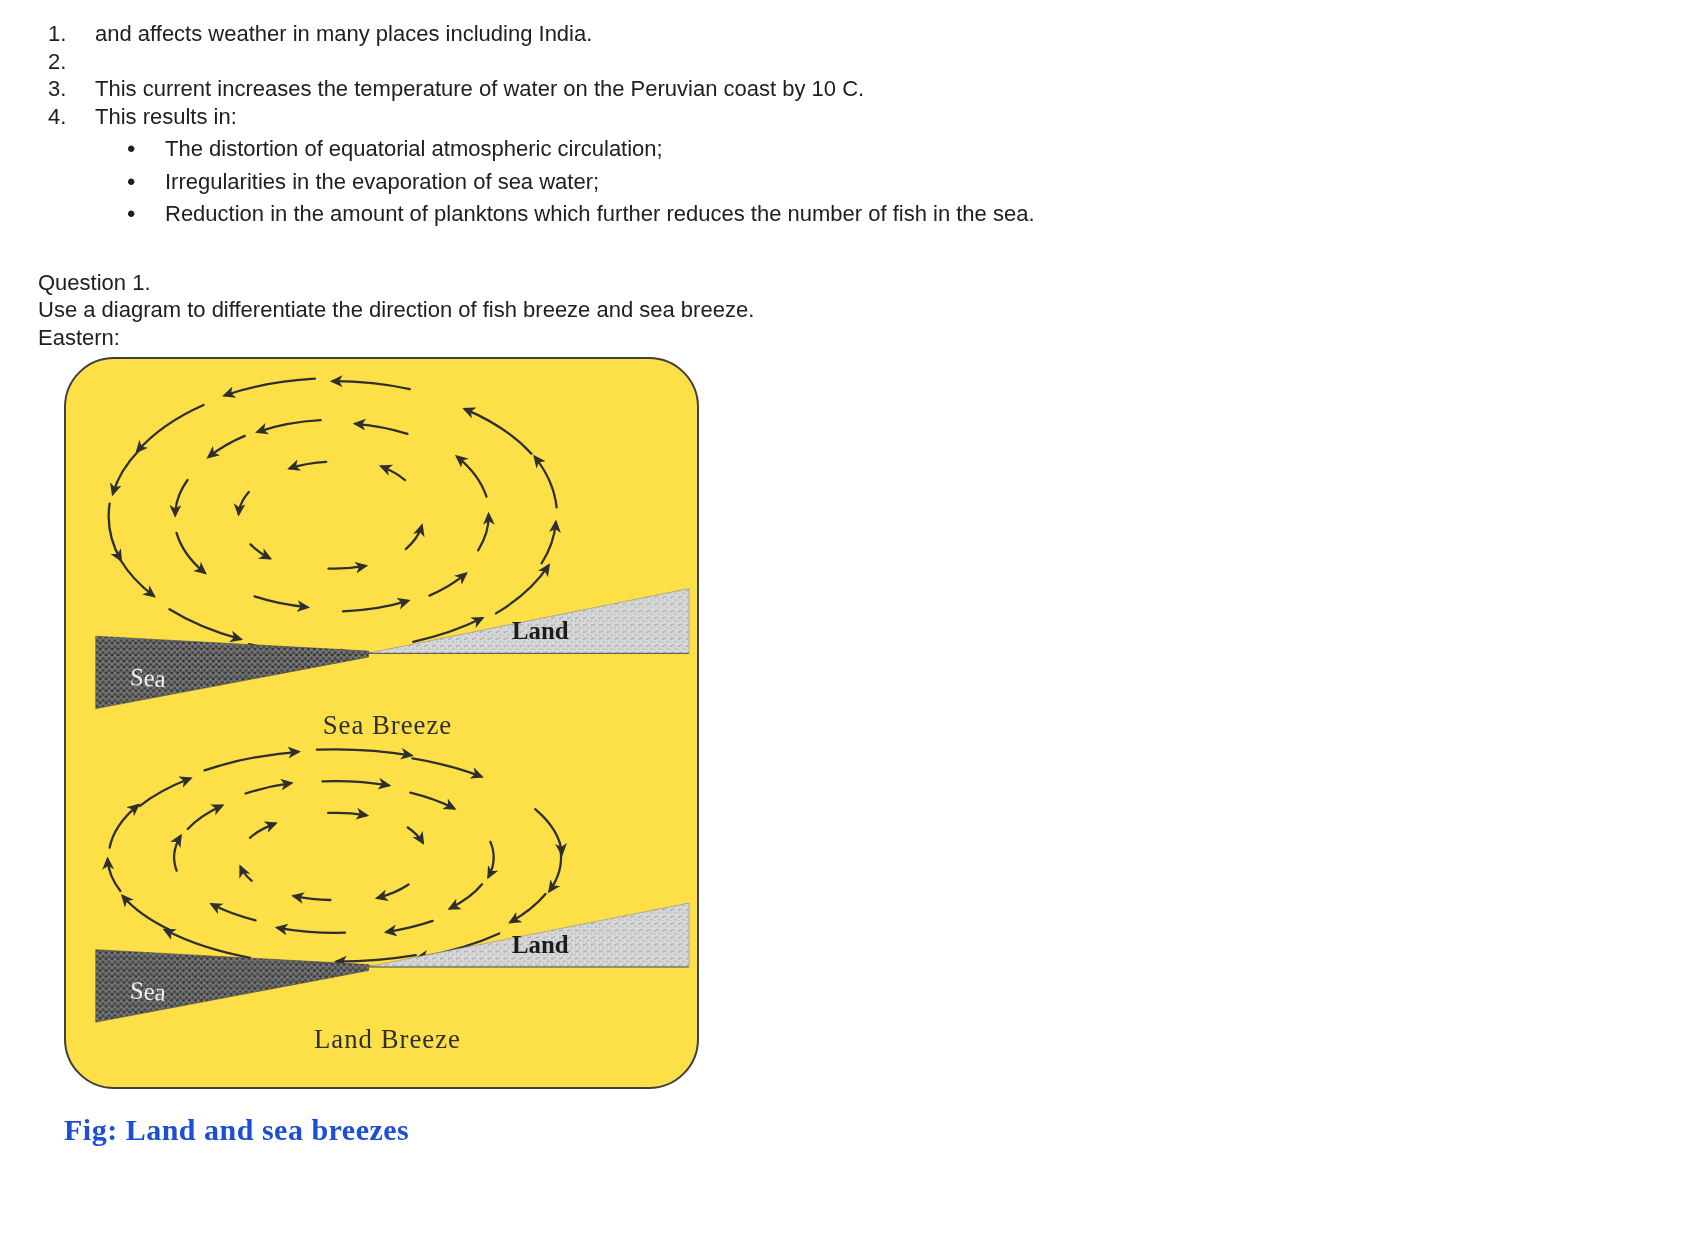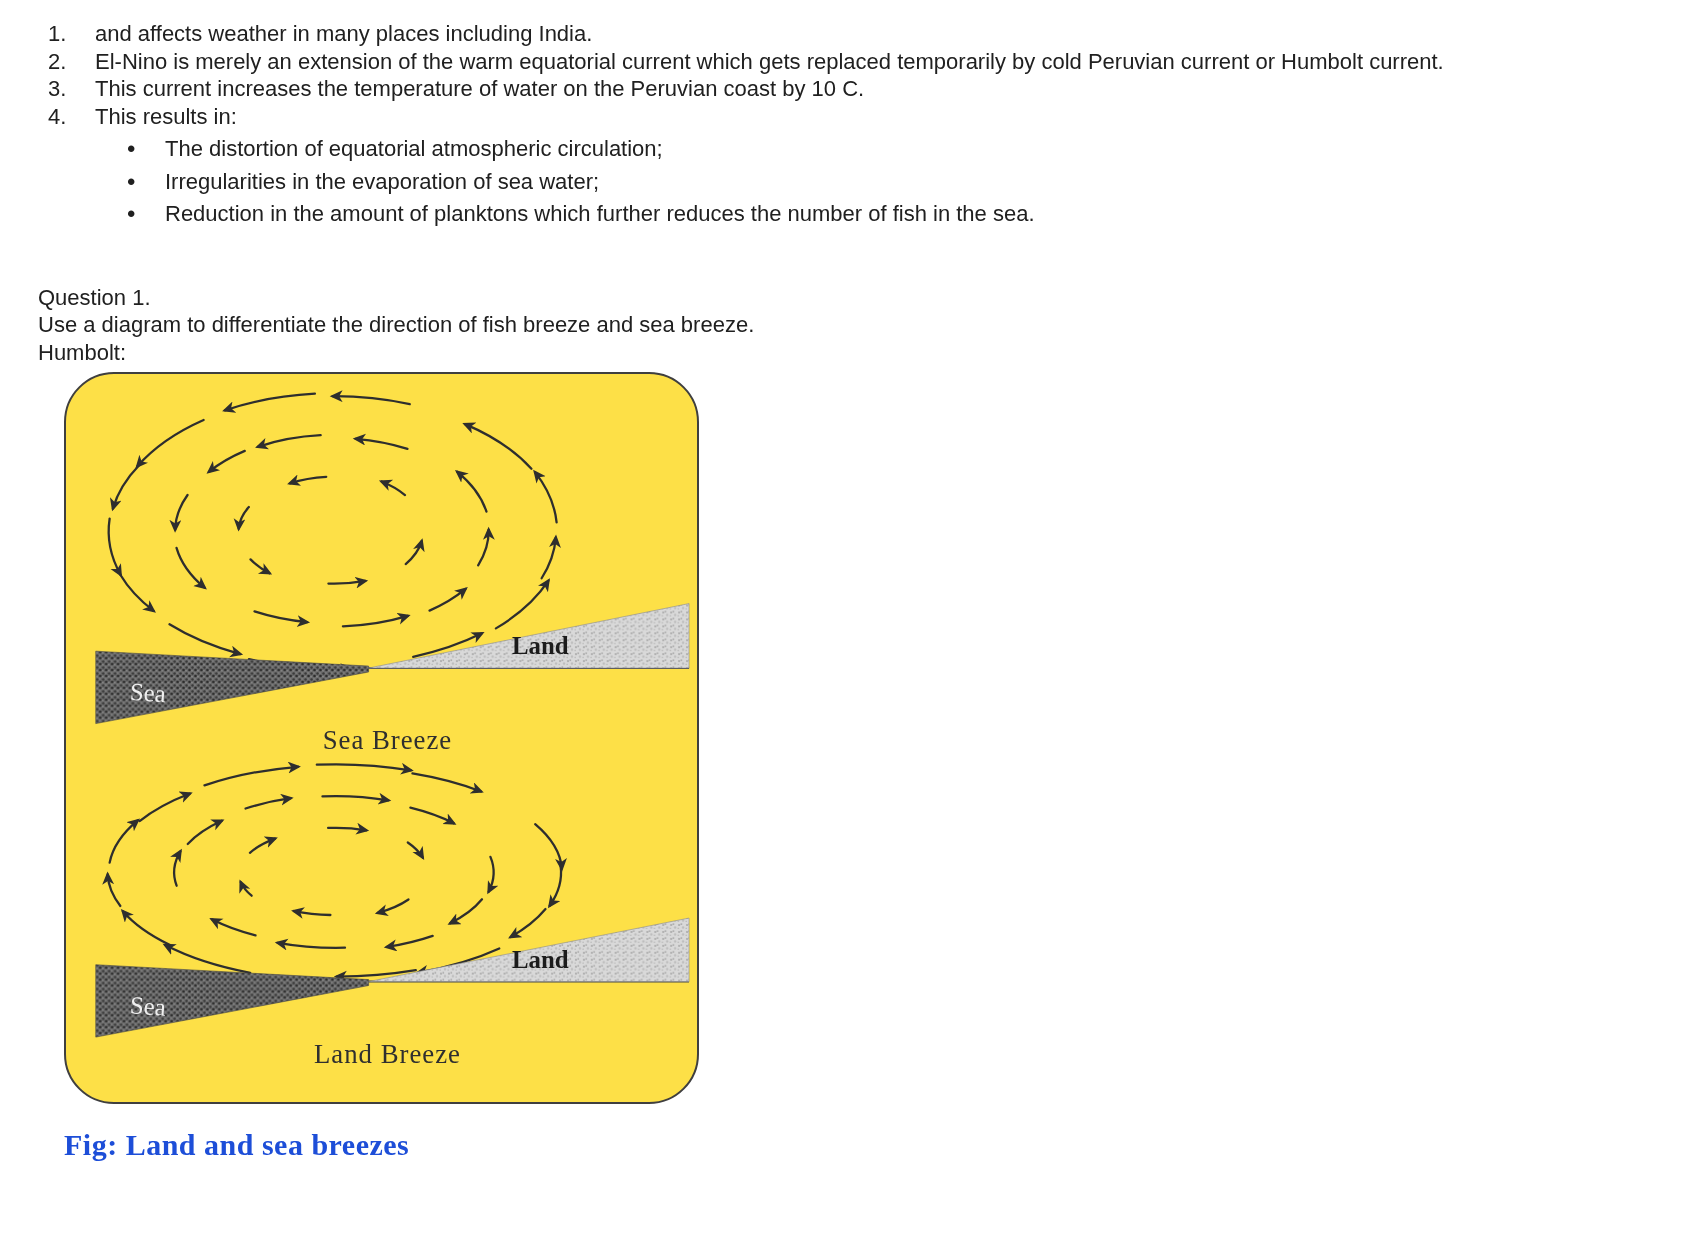--- a/index.html
+++ b/index.html
@@ -14,21 +14,21 @@
   .num{width:47px; flex:none;}
   .litext div{white-space:nowrap;}
   
   .bullets{margin:5px 0 0 79px;}
   .bullet{display:flex; line-height:27.5px; margin-bottom:4px;}
   .dot{width:38px; flex:none;}
   .dot::before{content:"\2022"; font-size:24px;}
   .btext{white-space:nowrap;}
   
   .mapskill{margin-top:44px; font-weight:bold; font-size:23px; letter-spacing:0.2px;}
-  .qblock{margin-top:55px; line-height:27.5px;}
+  .qblock{margin-top:40px; line-height:27.5px;}
   .qblock div{white-space:nowrap;}
   
   .figwrap{margin:6px 0 0 26px; width:640px;}
   .figbox{
     width:635px; height:732px; box-sizing:border-box;
     border:2.5px solid #3f3f3f; border-radius:50px; background:#fde047;
   }
   .figcaption{
     width:635px; text-align:left; margin-top:24px;
     font-family:"Liberation Serif", serif; font-weight:bold;
@@ -43,23 +43,20 @@
 
   <div class="olist">
     <div class="oli">
       <span class="num">1.</span>
       <span class="litext">
         <div>and affects weather in many places including India.</div>
       </span>
     </div>
     <div class="oli">
       <span class="num">2.</span>
-      <span class="litext">
-        <div>El-Nino is merely an extension of the warm equatorial current which gets replaced temporarily by cold Peruvian current or Humbolt current.</div>
-      </span>
     </div>
     <div class="oli">
       <span class="num">3.</span>
       <span class="litext">
         <div>This current increases the temperature of water on the Peruvian coast by 10 C.</div>
       </span>
     </div>
     <div class="oli">
       <span class="num">4.</span>
       <span class="litext">
@@ -79,21 +76,21 @@
         <span class="dot"></span>
         <span class="btext">Reduction in the amount of planktons which further reduces the number of fish in the sea.</span>
       </div>
     </div>
   </div>
 
 
   <div class="qblock">
     <div>Question 1.</div>
     <div>Use a diagram to differentiate the direction of fish breeze and sea breeze.</div>
-    <div>Humbolt:</div>
+    <div>Eastern:</div>
   </div>
 
   <div class="figwrap">
     <div class="figbox">
       <svg width="630" height="727" viewBox="0 0 635 732" xmlns="http://www.w3.org/2000/svg">
         <defs>
           <marker id="ah" markerUnits="userSpaceOnUse" markerWidth="16" markerHeight="14" refX="10" refY="6" orient="auto">
             <path d="M0,0 L13,6 L0,12 L3.5,6 Z" fill="#2e2e2e"></path>
           </marker>
           <pattern id="seaTex" width="6" height="6" patternUnits="userSpaceOnUse">

